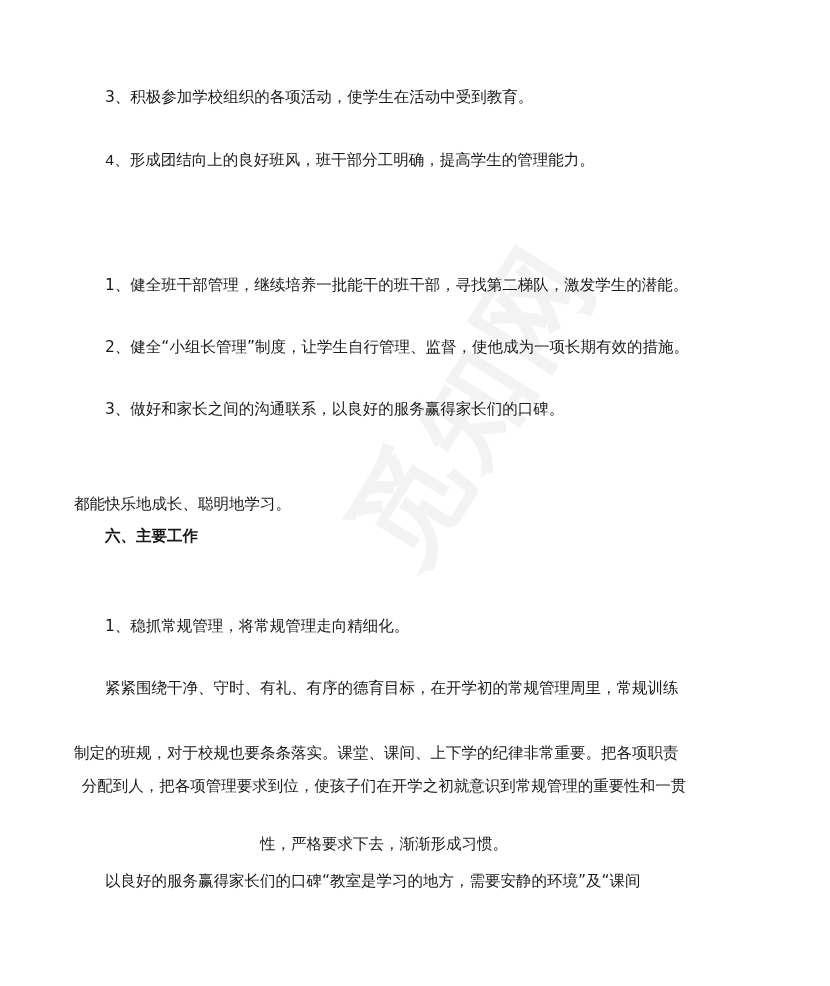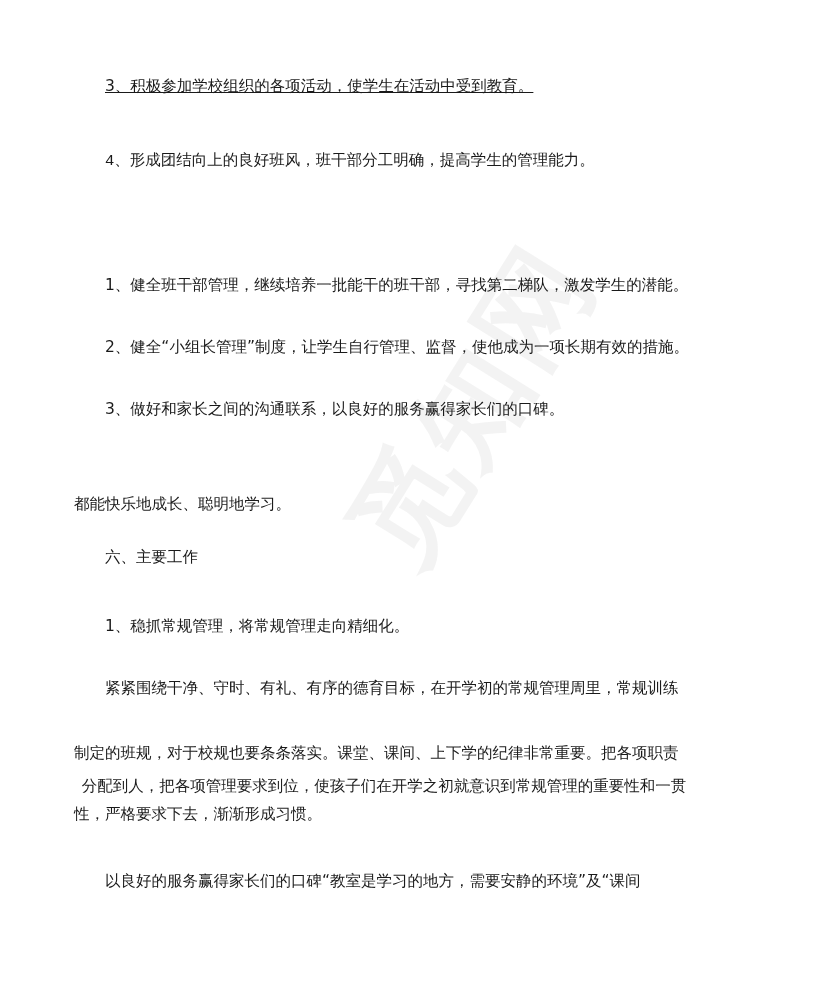--- a/index.html
+++ b/index.html
@@ -45,31 +45,31 @@
       font-family: "DejaVu Sans", sans-serif;
     }
   </style>
 </head>
 <body>
 
 <div class="page">
 
   <div class="watermark">觅知网</div>
 
-  <div class="para" style="top:76px;text-decoration:underline;">3、积极参加学校组织的各项活动，使学生在活动中受到教育。</div>
+  <div class="para" style="top:87px;">3、积极参加学校组织的各项活动，使学生在活动中受到教育。</div>
   <div class="para" style="top:151px;font-family:Liberation Mono, monospace;">4、形成团结向上的良好班风，班干部分工明确，提高学生的管理能力。</div>
 
   <div class="para" style="top:275px;">1、健全班干部管理，继续培养一批能干的班干部，寻找第二梯队，激发学生的潜能。</div>
   <div class="para" style="top:337px;">2、健全“小组长管理”制度，让学生自行管理、监督，使他成为一项长期有效的措施。</div>
   <div class="para" style="top:399px;">3、做好和家长之间的沟通联系，以良好的服务赢得家长们的口碑。</div>
   <div class="para" style="top:494px; left:74px;">都能快乐地成长、聪明地学习。</div>
 
-  <div class="para" style="top:547px;">六、主要工作</div>
+  <div class="para" style="top:526px;font-weight:bold;">六、主要工作</div>
   <div class="para" style="top:616px;">1、稳抓常规管理，将常规管理走向精细化。</div>
 
   <div class="para" style="top:678px;">紧紧围绕干净、守时、有礼、有序的德育目标，在开学初的常规管理周里，常规训练</div>
   <div class="para" style="top:743px; left:74px;">制定的班规，对于校规也要条条落实。课堂、课间、上下学的纪律非常重要。把各项职责</div>
   <div class="para" style="top:776px; left:74px;text-align:center;">分配到人，把各项管理要求到位，使孩子们在开学之初就意识到常规管理的重要性和一贯</div>
-  <div class="para" style="top:804px; left:74px;">性，严格要求下去，渐渐形成习惯。</div>
+  <div class="para" style="top:834px; left:74px;text-align:center;">性，严格要求下去，渐渐形成习惯。</div>
 
   <div class="para" style="top:871px;">以良好的服务赢得家长们的口碑“教室是学习的地方，需要安静的环境”及“课间</div>
 
 </div>
 
 </body></html>

